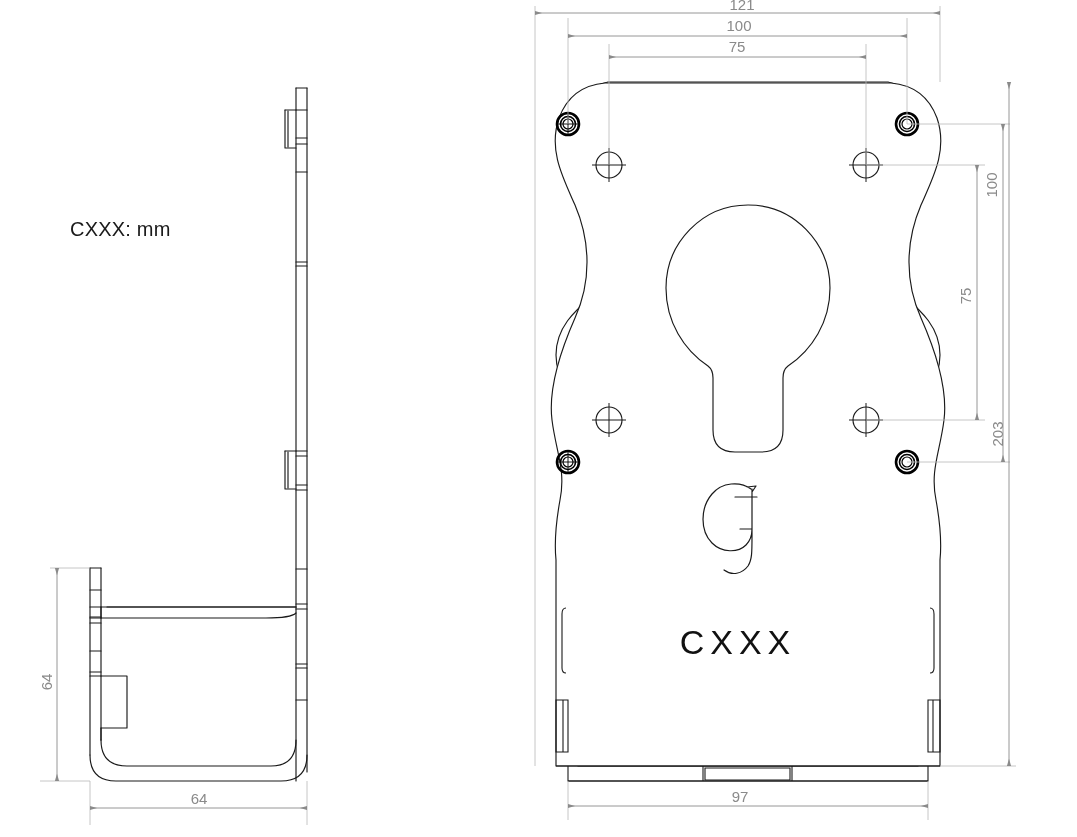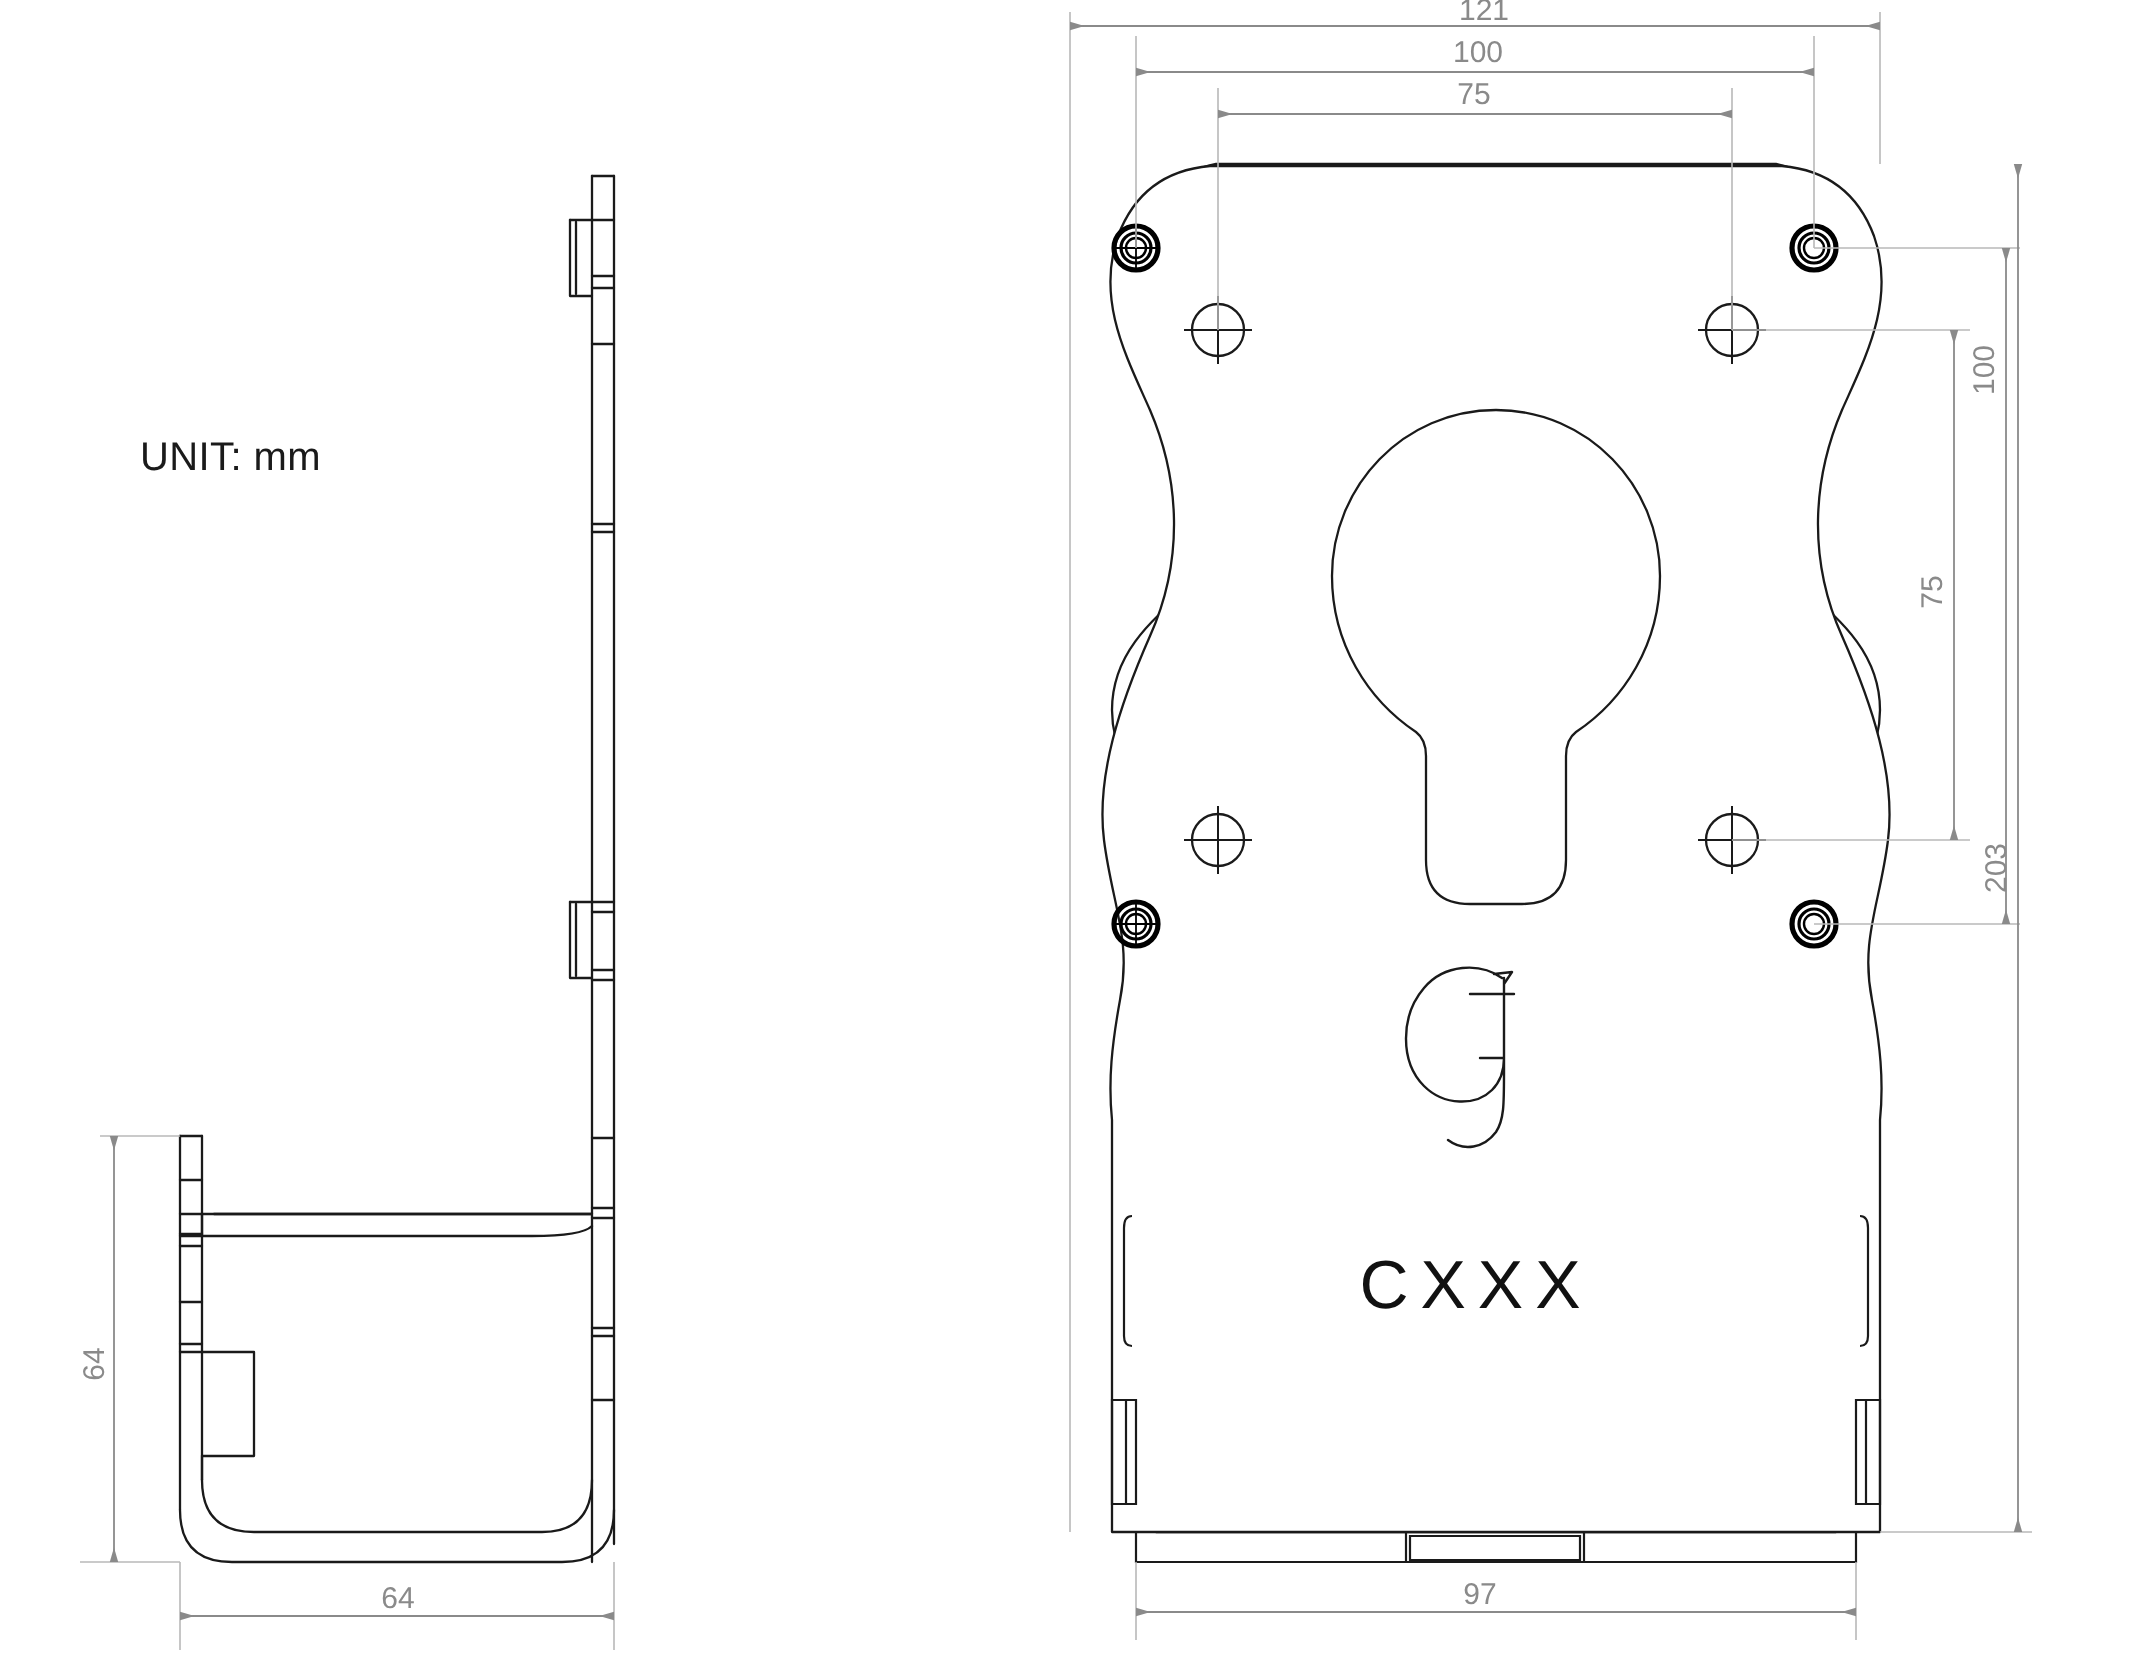--- a/index.html
+++ b/index.html
@@ -281,14 +281,14 @@
     <text class="dim-txt" x="739" y="31" text-anchor="middle">100</text>
     <text class="dim-txt" x="737" y="52" text-anchor="middle">75</text>
     <text class="dim-txt" transform="translate(997,185) rotate(-90)" text-anchor="middle">100</text>
     <text class="dim-txt" transform="translate(971,296) rotate(-90)" text-anchor="middle">75</text>
     <text class="dim-txt" transform="translate(1003,434) rotate(-90)" text-anchor="middle">203</text>
     <text class="dim-txt" x="740" y="802" text-anchor="middle">97</text>
 
     <text class="mark-txt" x="738" y="654" text-anchor="middle" font-size="34" letter-spacing="6">CXXX</text>
   </svg>
 
-  <div class="unit-label">UNIT: mm</div>
+  <div class="unit-label">CXXX: mm</div>
 </div>
 
 </body></html>

